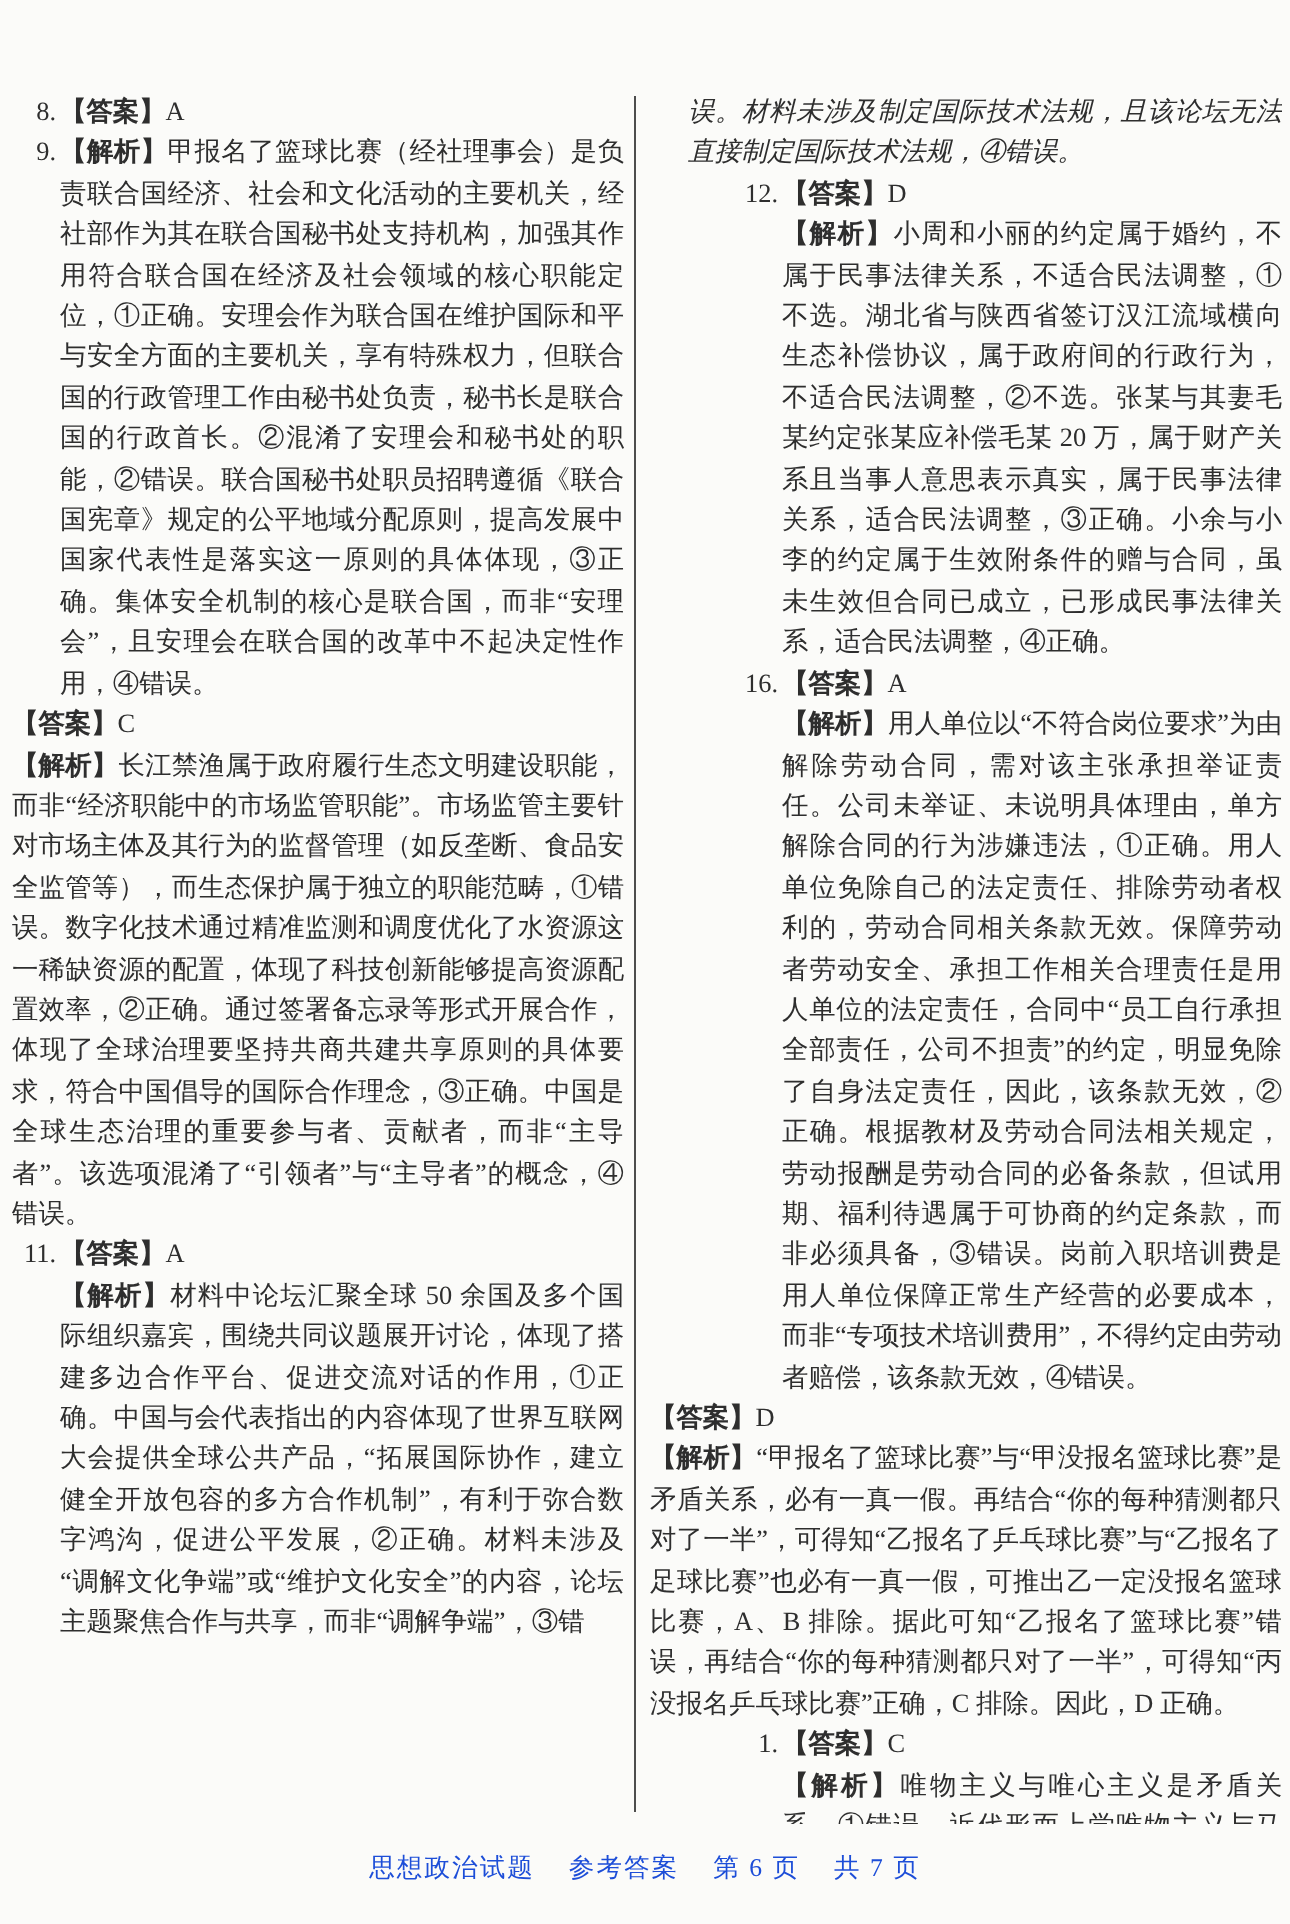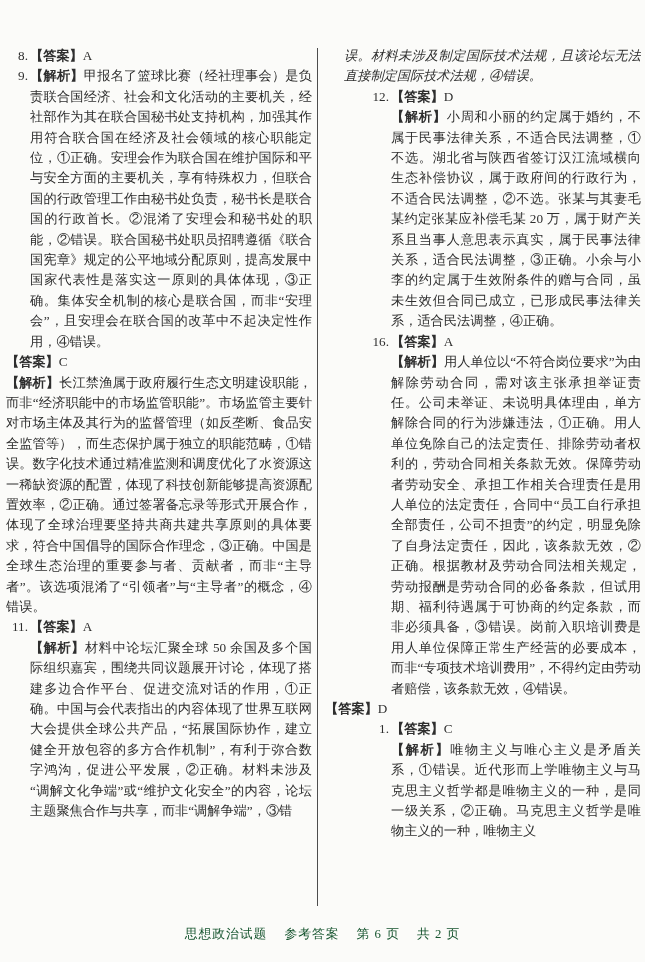--- a/index.html
+++ b/index.html
@@ -36,21 +36,21 @@
   .col-left  .num { width: 24px; }
   .col-right .num { width: 19px; margin-left: 47px; }
   .body { flex: 1; margin-left: 2px; min-width: 0; }
   .ansline { text-align: left; }
   .analysis { margin: 0; }
   .lbl { font-weight: 600; }
   .continuation { margin: 0 0 0 21px; font-style: italic; }
   .footer {
     position: absolute; left: 0; top: 926px; width: 645px;
     display: flex; justify-content: center; gap: 17px;
-    font-size: 12.8px; color: #14532d;
+    font-size: 12.8px; color: #1d4ed8;
     letter-spacing: 1px;
   }
 </style>
 </head>
 <body>
 
 <div class="page">
 
   <div class="col col-left">
 
@@ -103,33 +103,34 @@
       <span class="num">16.</span>
       <div class="body">
         <div class="ansline"><span class="lbl">【答案】</span><span>A</span></div>
         <p class="analysis"><span class="lbl">【解析】</span><span>用人单位以“不符合岗位要求”为由解除劳动合同，需对该主张承担举证责任。公司未举证、未说明具体理由，单方解除合同的行为涉嫌违法，①正确。用人单位免除自己的法定责任、排除劳动者权利的，劳动合同相关条款无效。保障劳动者劳动安全、承担工作相关合理责任是用人单位的法定责任，合同中“员工自行承担全部责任，公司不担责”的约定，明显免除了自身法定责任，因此，该条款无效，②正确。根据教材及劳动合同法相关规定，劳动报酬是劳动合同的必备条款，但试用期、福利待遇属于可协商的约定条款，而非必须具备，③错误。岗前入职培训费是用人单位保障正常生产经营的必要成本，而非“专项技术培训费用”，不得约定由劳动者赔偿，该条款无效，④错误。</span></p>
       </div>
     </div>
 
     <div class="item">
       <div class="body">
         <div class="ansline"><span class="lbl">【答案】</span><span>D</span></div>
+        <p class="analysis"><span class="lbl">【解析】</span><span>“甲报名了篮球比赛”与“甲没报名篮球比赛”是矛盾关系，必有一真一假。再结合“你的每种猜测都只对了一半”，可得知“乙报名了乒乓球比赛”与“乙报名了足球比赛”也必有一真一假，可推出乙一定没报名篮球比赛，A、B 排除。据此可知“乙报名了篮球比赛”错误，再结合“你的每种猜测都只对了一半”，可得知“丙没报名乒乓球比赛”正确，C 排除。因此，D 正确。</span></p>
       </div>
     </div>
 
     <div class="item">
       <span class="num">1.</span>
       <div class="body">
         <div class="ansline"><span class="lbl">【答案】</span><span>C</span></div>
         <p class="analysis"><span class="lbl">【解析】</span><span>唯物主义与唯心主义是矛盾关系，①错误。近代形而上学唯物主义与马克思主义哲学都是唯物主义的一种，是同一级关系，②正确。马克思主义哲学是唯物主义的一种，唯物主义</span></p>
       </div>
     </div>
 
   </div>
 
   <div class="footer">
     <span>思想政治试题</span>
     <span>参考答案</span>
     <span>第 6 页</span>
-    <span>共 2 页</span>
+    <span>共 7 页</span>
   </div>
 
 </div>
 
 </body></html>

